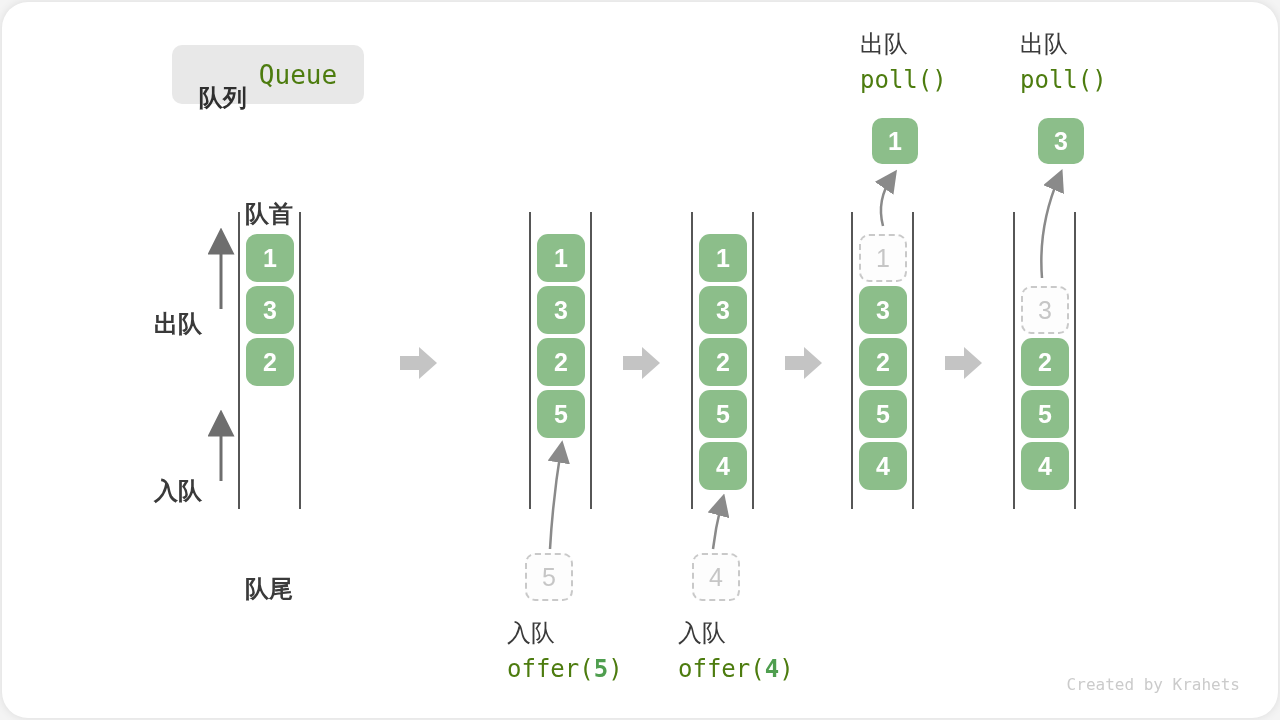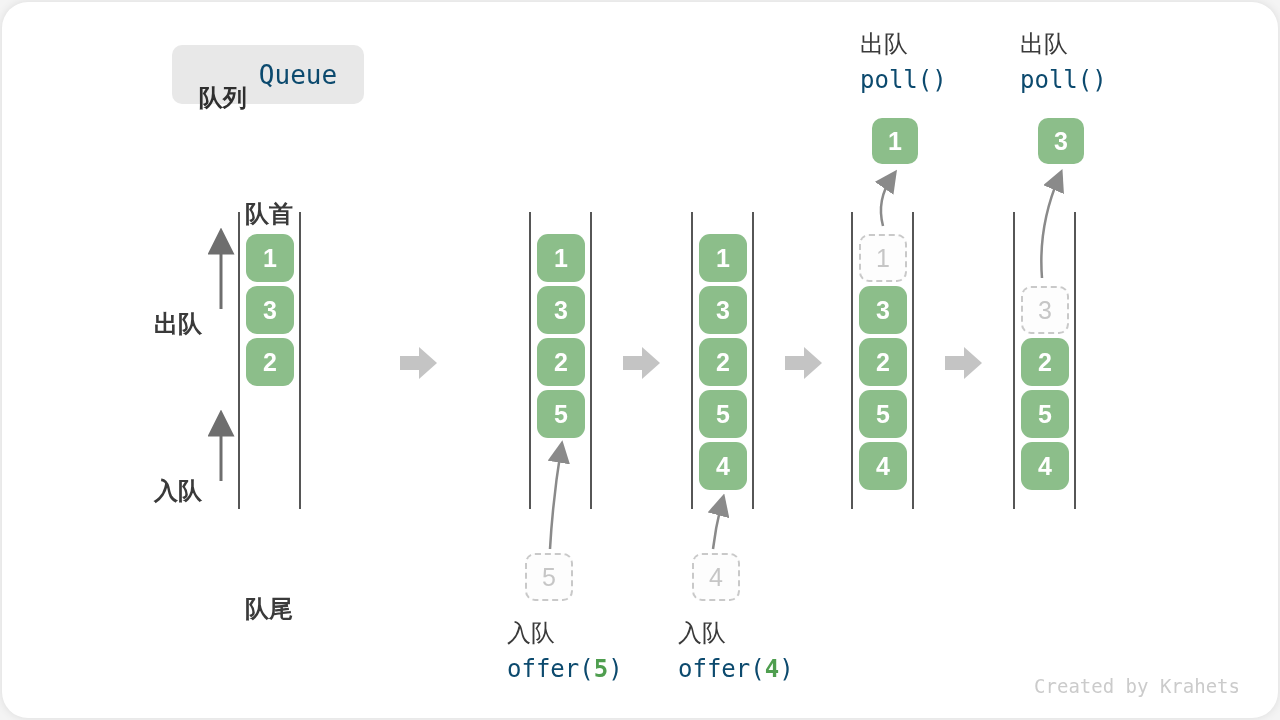--- a/index.html
+++ b/index.html
@@ -5,21 +5,21 @@
   * { margin:0; padding:0; box-sizing:border-box; }
   html,body { width:1280px; height:720px; background:#f4f4f4; font-family:"Liberation Sans",sans-serif; }
   .card {
     position:absolute; left:2px; top:2px; width:1276px; height:716px;
     background:#ffffff; border-radius:26px;
     box-shadow:0 0 10px rgba(0,0,0,0.10);
     overflow:hidden;
   }
   .abs { position:absolute; }
   .zh { font-family:"Liberation Sans",sans-serif; color:#3a3a3a;margin-top:46px; }
-  .mono { font-family:"DejaVu Sans Mono","Liberation Mono",monospace; color:#0c4a6e; }
+  .mono { font-family:"DejaVu Sans Mono","Liberation Mono",monospace; color:#4d7c0f; }
   .bold { font-weight:700; }
 
   
   .badge {
     position:absolute; left:170px; top:43px; width:192px; height:59px;
     background:#e8e8e8; border-radius:10px;
     display:flex; align-items:center; justify-content:center; gap:12px;
   }
   .badge .zh { font-size:24px; font-weight:700; color:#2f2f2f; }
   .badge .mono { font-size:26px; }
@@ -43,21 +43,21 @@
     font-family:"Liberation Sans",sans-serif; font-size:25px; font-weight:700;
   }
   .green { background:#8cbe8a; color:#ffffff; }
   .dashed {
     border:2.5px dashed #c9c9c9; background:#fdfdfd; color:#c6c6c6;
     border-radius:10px; font-weight:400;
   }
   .popped { width:46px; height:46px; border-radius:10px; }
 
   .watermark {
-    position:absolute; right:38px; top:673px; font-size:19px; color:#cbcbcb;
+    position:absolute; right:38px; top:673px; font-size:16px; color:#cbcbcb;
     font-family:"DejaVu Sans Mono","Liberation Mono",monospace;
   }
   svg.overlay { position:absolute; left:0; top:0; pointer-events:none; }
 </style>
 </head>
 <body>
 
 <div class="card">
 
   <svg class="overlay" width="1280" height="720">
@@ -86,21 +86,21 @@
       <polygon transform="translate(943,361)" points="0,-7 19,-7 19,-16 37,0 19,16 19,7 0,7"></polygon>
     </g>
   </svg>
 
   <div class="badge">
     <span class="zh">队列</span>
     <span class="mono">Queue</span>
   </div>
 
   <div class="lbl zh bold abs" style="left:243px;top:153px">队首</div>
-  <div class="lbl zh bold abs" style="left:243px;top:548px">队尾</div>
+  <div class="lbl zh bold abs" style="left:243px;top:528px">队尾</div>
 
   <div class="lbl zh bold abs" style="left:152px;top:263px">出队</div>
   <div class="lbl zh bold abs" style="left:152px;top:430px">入队</div>
 
   <div class="walls" style="left:236px"></div>
   <div class="walls" style="left:527px"></div>
   <div class="walls" style="left:689px"></div>
   <div class="walls" style="left:849px"></div>
   <div class="walls" style="left:1011px"></div>
 

